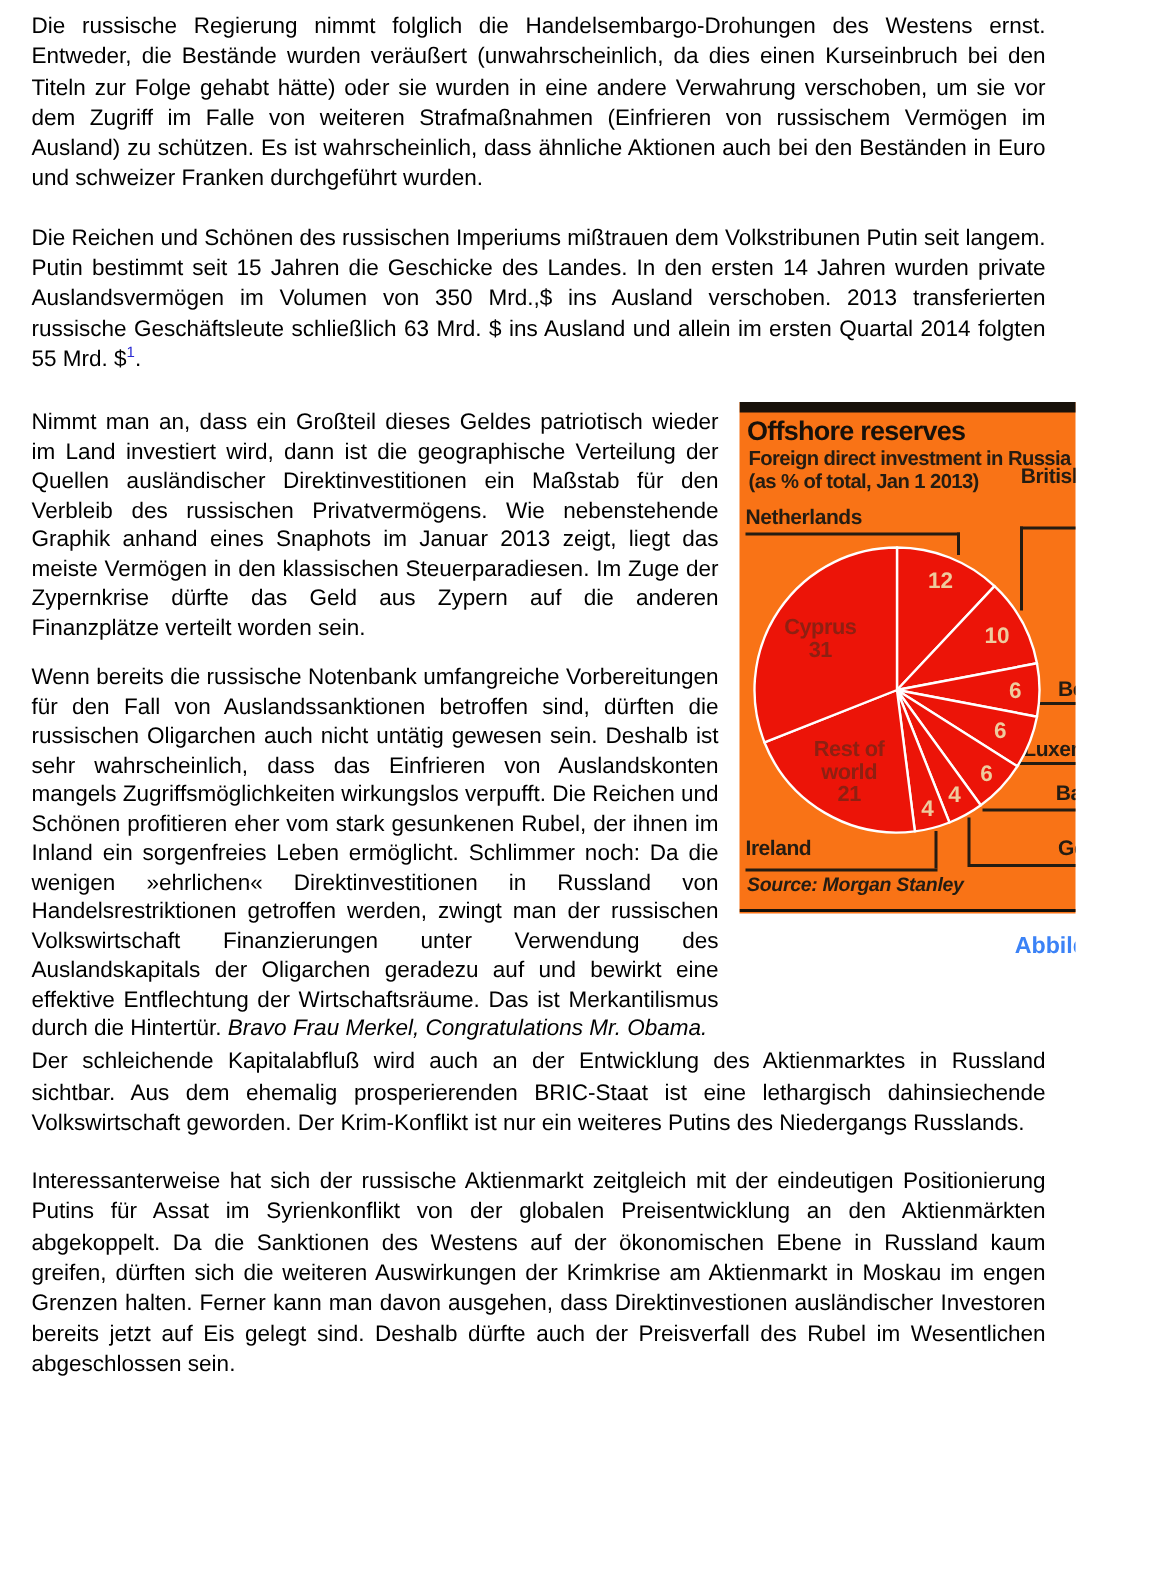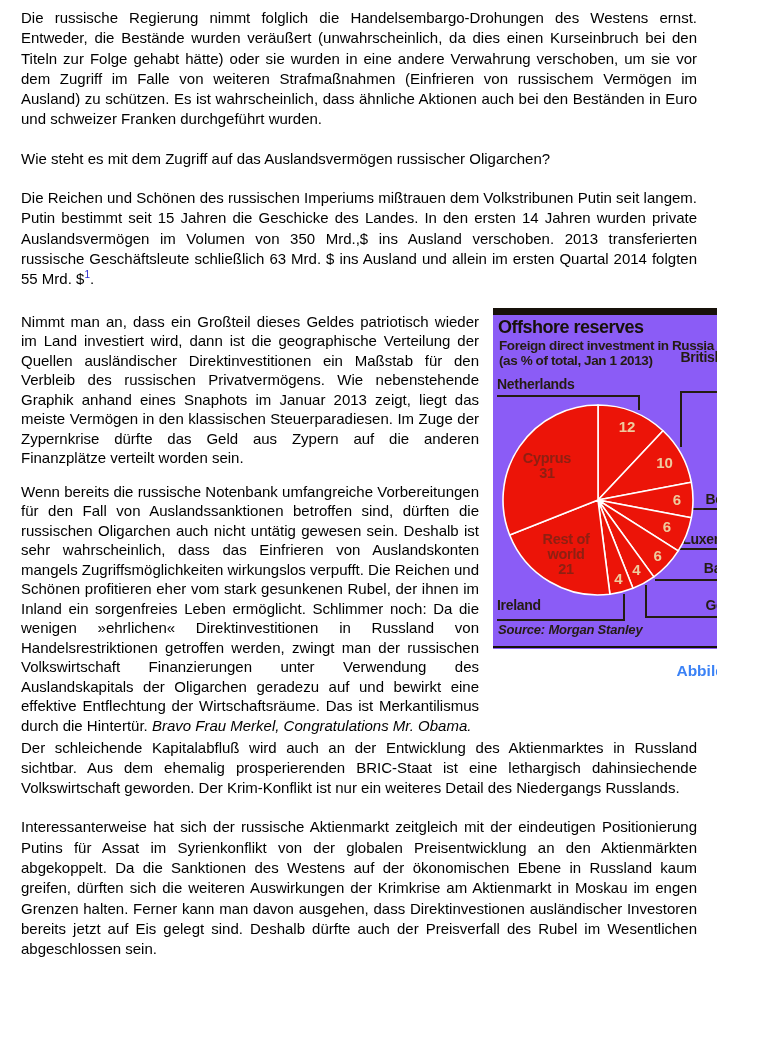--- a/index.html
+++ b/index.html
@@ -12,21 +12,21 @@
   .para { font-size:15px; line-height:20.3px; text-align:justify; margin:0 0 19px 0; hyphens:auto; }
   .para.tight { margin-bottom:22px; }
   .fnref { color:#2a2ad2; font-size:10px; line-height:0; vertical-align:super; cursor:pointer; }
 
   .middle { position:relative; margin:0 0 2px 0; min-height:424px; }
   .leftcol { width:458px; }
   .leftcol .para { line-height:19.5px; margin-bottom:14px; }
   .leftcol .para:last-child { margin-bottom:0; }
 
   .figurewrap { position:absolute; left:472px; top:-4px; width:273px; }
-  .chart { position:relative; width:273px; height:341px; background:#8b5cf6; overflow:hidden; }
+  .chart { position:relative; width:273px; height:341px; background:#f97316; overflow:hidden; }
   .topbar { position:absolute; left:0; top:0; width:100%; height:7px; background:#17110a; }
   .ctitle { position:absolute; left:5px; top:9px; font-size:18px; font-weight:700; letter-spacing:-0.5px; color:#17110a; }
   .csub   { position:absolute; left:6px; top:30px; font-size:13.5px; font-weight:700; letter-spacing:-0.4px; color:#241c12; }
   .c2     { top:45px; }
   .clabel { position:absolute; font-size:14px; font-weight:700; letter-spacing:-0.3px; color:#241c12; line-height:15px; white-space:nowrap; }
   .lbl-bvi  { right:2px; top:42px; width:110px; text-align:right; white-space:normal; }
   .lbl-neth { left:4px;  top:69px; }
   .lbl-berm { right:2px; top:184px; }
   .lbl-lux  { right:2px; top:224px; }
   .lbl-bah  { right:2px; top:253px; }
@@ -51,21 +51,20 @@
   .csource { position:absolute; left:5px; top:314px; font-size:13px; font-style:italic; font-weight:700; letter-spacing:-0.2px; color:#241c12; }
   .bottomline { position:absolute; left:0; top:338px; width:100%; height:2px; background:#17110a; }
   .caption { text-align:right; font-weight:700; font-size:15.5px; margin-top:13px; color:#3b82f6; }
 </style>
 </head>
 <body>
 
 <div class="page">
 
   <p class="para">Die russische Regierung nimmt folglich die Handelsembargo-Drohungen des Westens ernst. Entweder, die Bestände wurden veräußert (unwahrscheinlich, da dies einen Kurseinbruch bei den Titeln zur Folge gehabt hätte) oder sie wurden in eine andere Verwahrung verschoben, um sie vor dem Zugriff im Falle von weiteren Strafmaßnahmen (Einfrieren von russischem Vermögen im Ausland) zu schützen. Es ist wahrscheinlich, dass ähnliche Aktionen auch bei den Beständen in Euro und schweizer Franken durchgeführt wurden.</p>
-  <p class="para">Wie steht es mit dem Zugriff auf das Auslandsvermögen russischer Oligarchen?</p>
   <p class="para tight"><span>Die Reichen und Schönen des russischen Imperiums mißtrauen dem Volkstribunen Putin seit langem. Putin bestimmt seit 15 Jahren die Geschicke des Landes. In den ersten 14 Jahren wurden private Auslandsvermögen im Volumen von 350 Mrd.,$ ins Ausland verschoben. 2013 transferierten russische Geschäftsleute schließlich 63 Mrd. $ ins Ausland und allein im ersten Quartal 2014 folgten 55 Mrd. $</span><sup class="fnref">1</sup><span>.</span></p>
 
   <div class="middle">
     <div class="leftcol">
       <p class="para">Nimmt man an, dass ein Großteil dieses Geldes patriotisch wieder im Land investiert wird, dann ist die geographische Verteilung der Quellen ausländischer Direktinvestitionen ein Maßstab für den Verbleib des russischen Privatvermögens. Wie nebenstehende Graphik anhand eines Snaphots im Januar 2013 zeigt, liegt das meiste Vermögen in den klassischen Steuerparadiesen. Im Zuge der Zypernkrise dürfte das Geld aus Zypern auf die anderen Finanzplätze verteilt worden sein.</p>
       <p class="para"><span>Wenn bereits die russische Notenbank umfangreiche Vorbereitungen für den Fall von Auslandssanktionen betroffen sind, dürften die russischen Oligarchen auch nicht untätig gewesen sein. Deshalb ist sehr wahrscheinlich, dass das Einfrieren von Auslandskonten mangels Zugriffsmöglichkeiten wirkungslos verpufft. Die Reichen und Schönen profitieren eher vom stark gesunkenen Rubel, der ihnen im Inland ein sorgenfreies Leben ermöglicht. Schlimmer noch: Da die wenigen »ehrlichen« Direktinvestitionen in Russland von Handelsrestriktionen getroffen werden, zwingt man der russischen Volkswirtschaft Finanzierungen unter Verwendung des Auslandskapitals der Oligarchen geradezu auf und bewirkt eine effektive Entflechtung der Wirtschaftsräume. Das ist Merkantilismus durch die Hintertür. </span><em>Bravo Frau Merkel, Congratulations Mr. Obama.</em></p>
     </div>
 
     <figure class="figurewrap" style="margin:0">
       <div class="chart">
@@ -115,16 +114,16 @@
             <text text-anchor="middle" class="pie-name"><tspan x="44.9" y="58.8">Cyprus</tspan><tspan x="44.9" y="73.8">31</tspan></text>
           </svg>
 
         <div class="csource">Source: Morgan Stanley</div>
         <div class="bottomline"></div>
       </div>
       <figcaption class="caption">Abbildung 4</figcaption>
     </figure>
   </div>
 
-  <p class="para">Der schleichende Kapitalabfluß wird auch an der Entwicklung des Aktienmarktes in Russland sichtbar. Aus dem ehemalig prosperierenden BRIC-Staat ist eine lethargisch dahinsiechende Volkswirtschaft geworden. Der Krim-Konflikt ist nur ein weiteres Detail des Niedergangs Russlands.</p>
+  <p class="para">Der schleichende Kapitalabfluß wird auch an der Entwicklung des Aktienmarktes in Russland sichtbar. Aus dem ehemalig prosperierenden BRIC-Staat ist eine lethargisch dahinsiechende Volkswirtschaft geworden. Der Krim-Konflikt ist nur ein weiteres Putins des Niedergangs Russlands.</p>
   <p class="para">Interessanterweise hat sich der russische Aktienmarkt zeitgleich mit der eindeutigen Positionierung Putins für Assat im Syrienkonflikt von der globalen Preisentwicklung an den Aktienmärkten abgekoppelt. Da die Sanktionen des Westens auf der ökonomischen Ebene in Russland kaum greifen, dürften sich die weiteren Auswirkungen der Krimkrise am Aktienmarkt in Moskau im engen Grenzen halten. Ferner kann man davon ausgehen, dass Direktinvestionen ausländischer Investoren bereits jetzt auf Eis gelegt sind. Deshalb dürfte auch der Preisverfall des Rubel im Wesentlichen abgeschlossen sein.</p>
 
 </div>
 
 </body></html>

